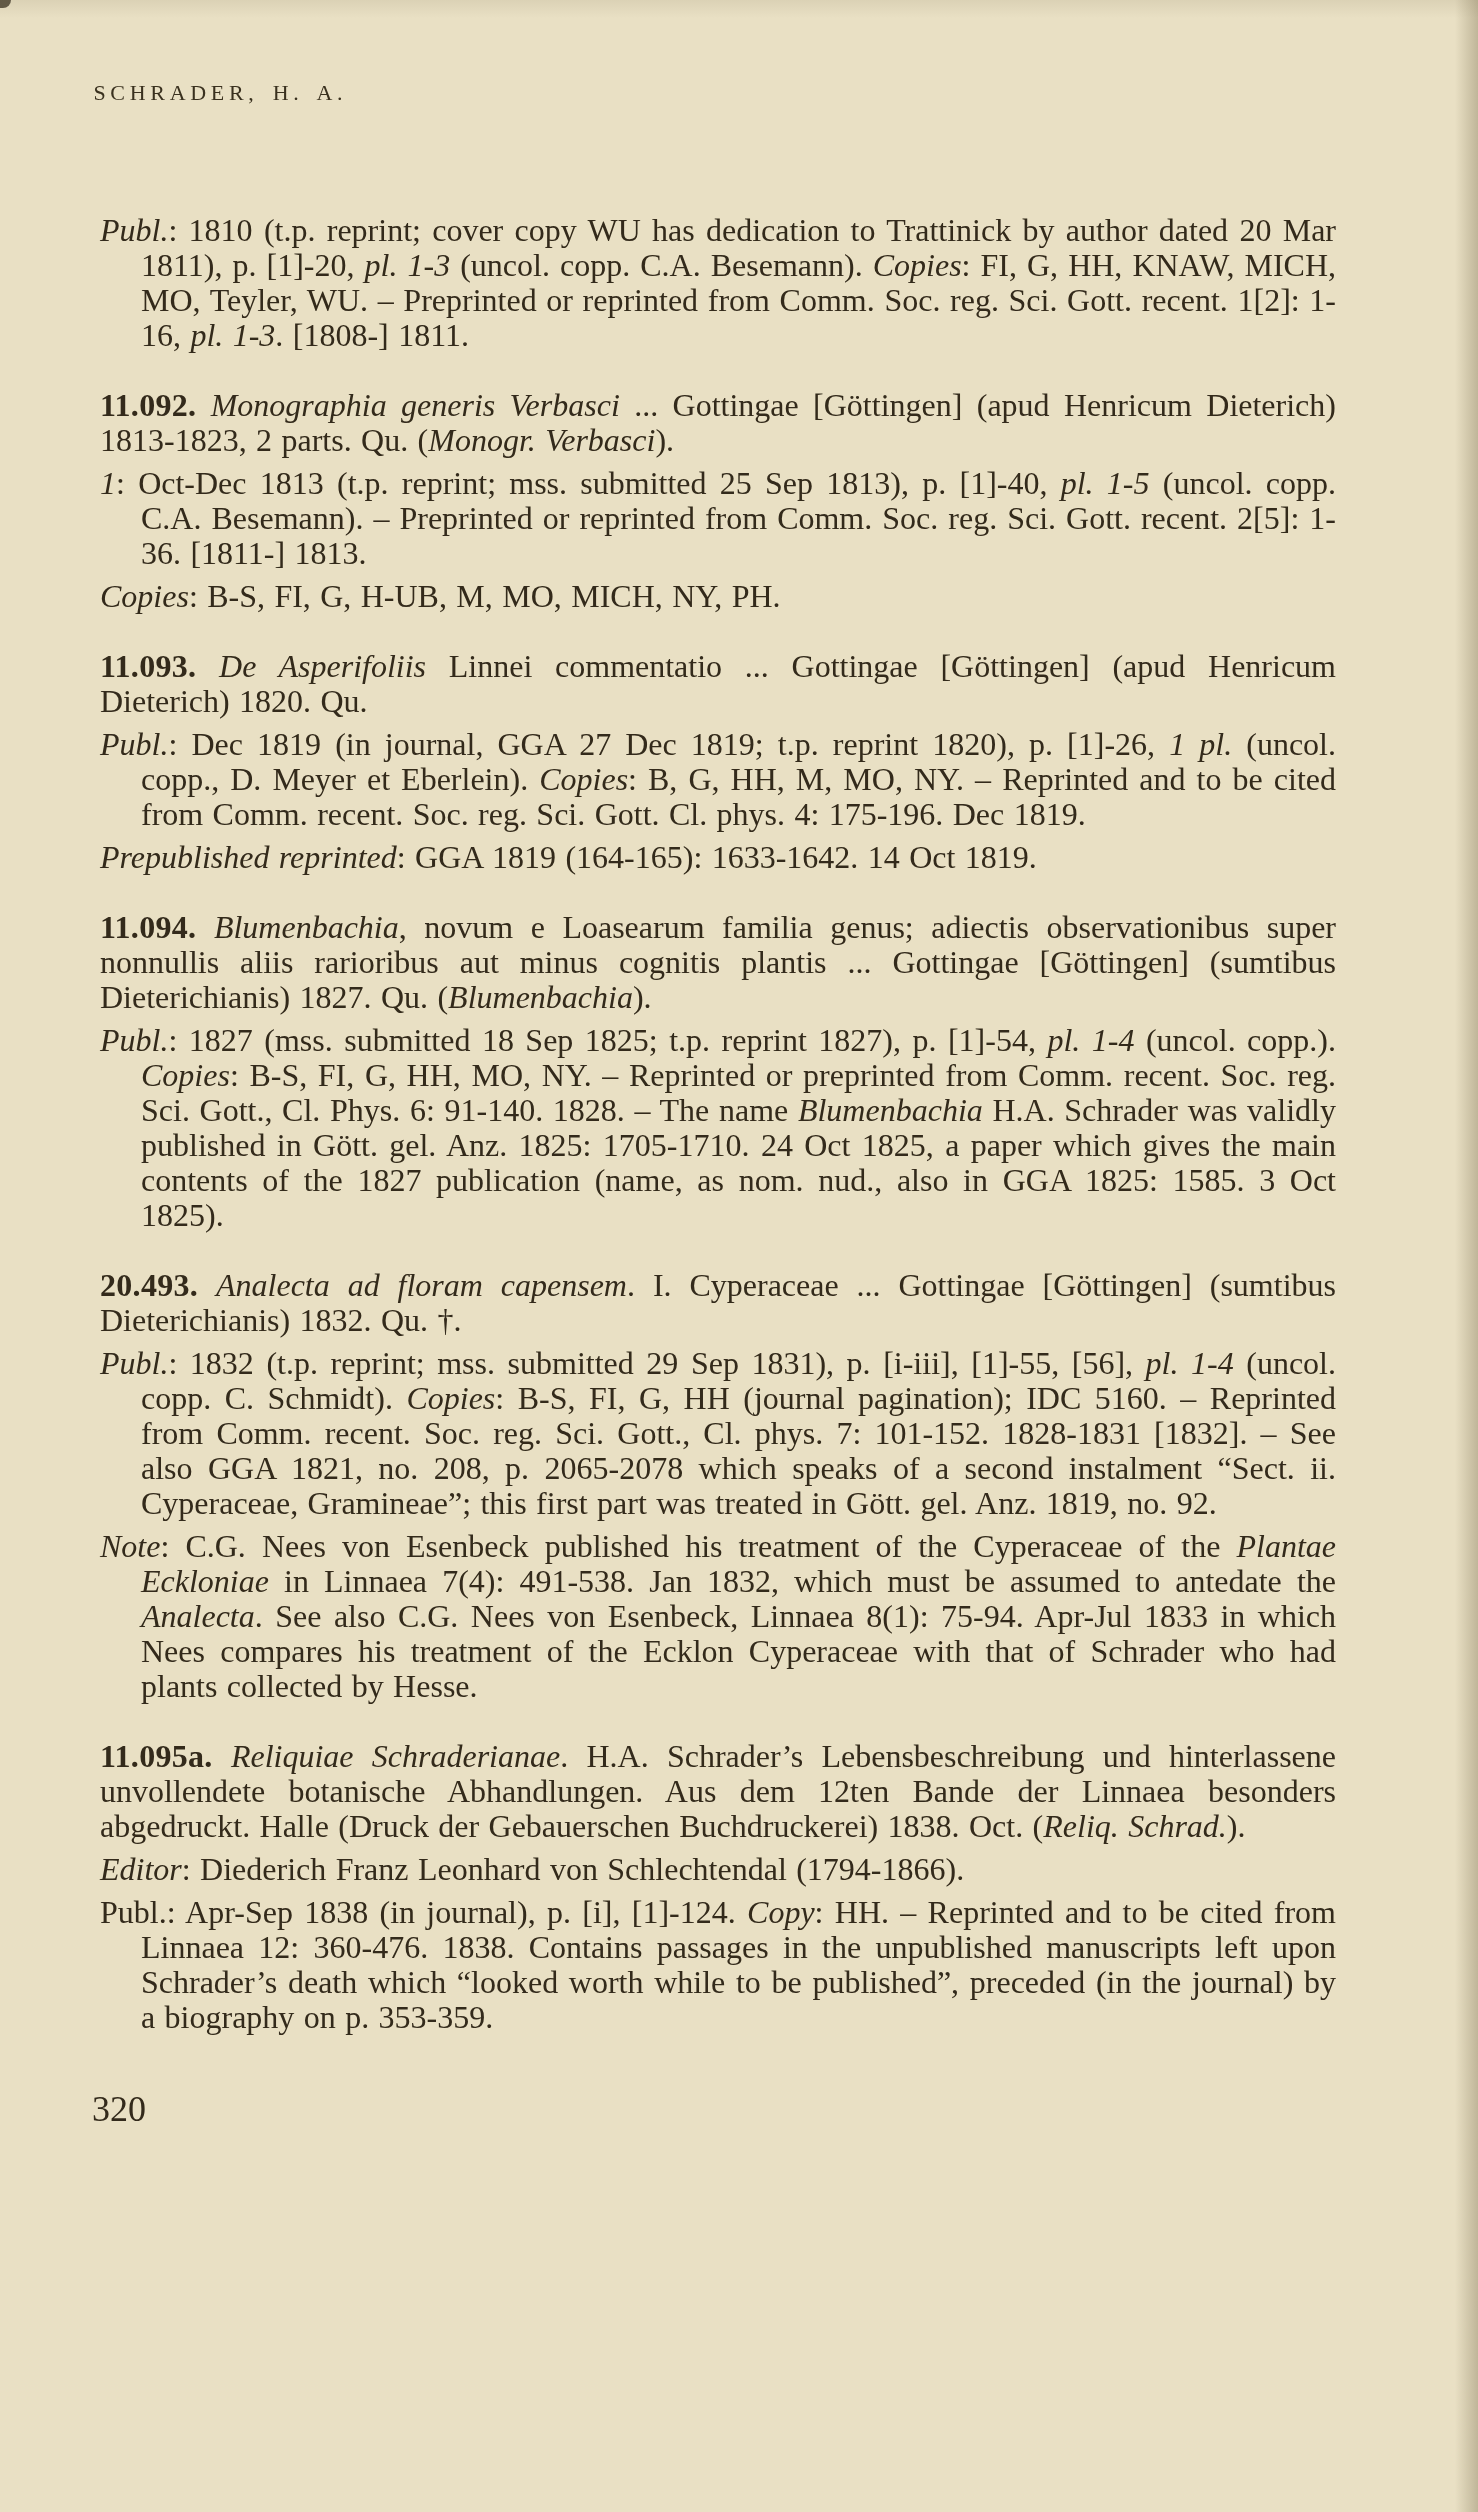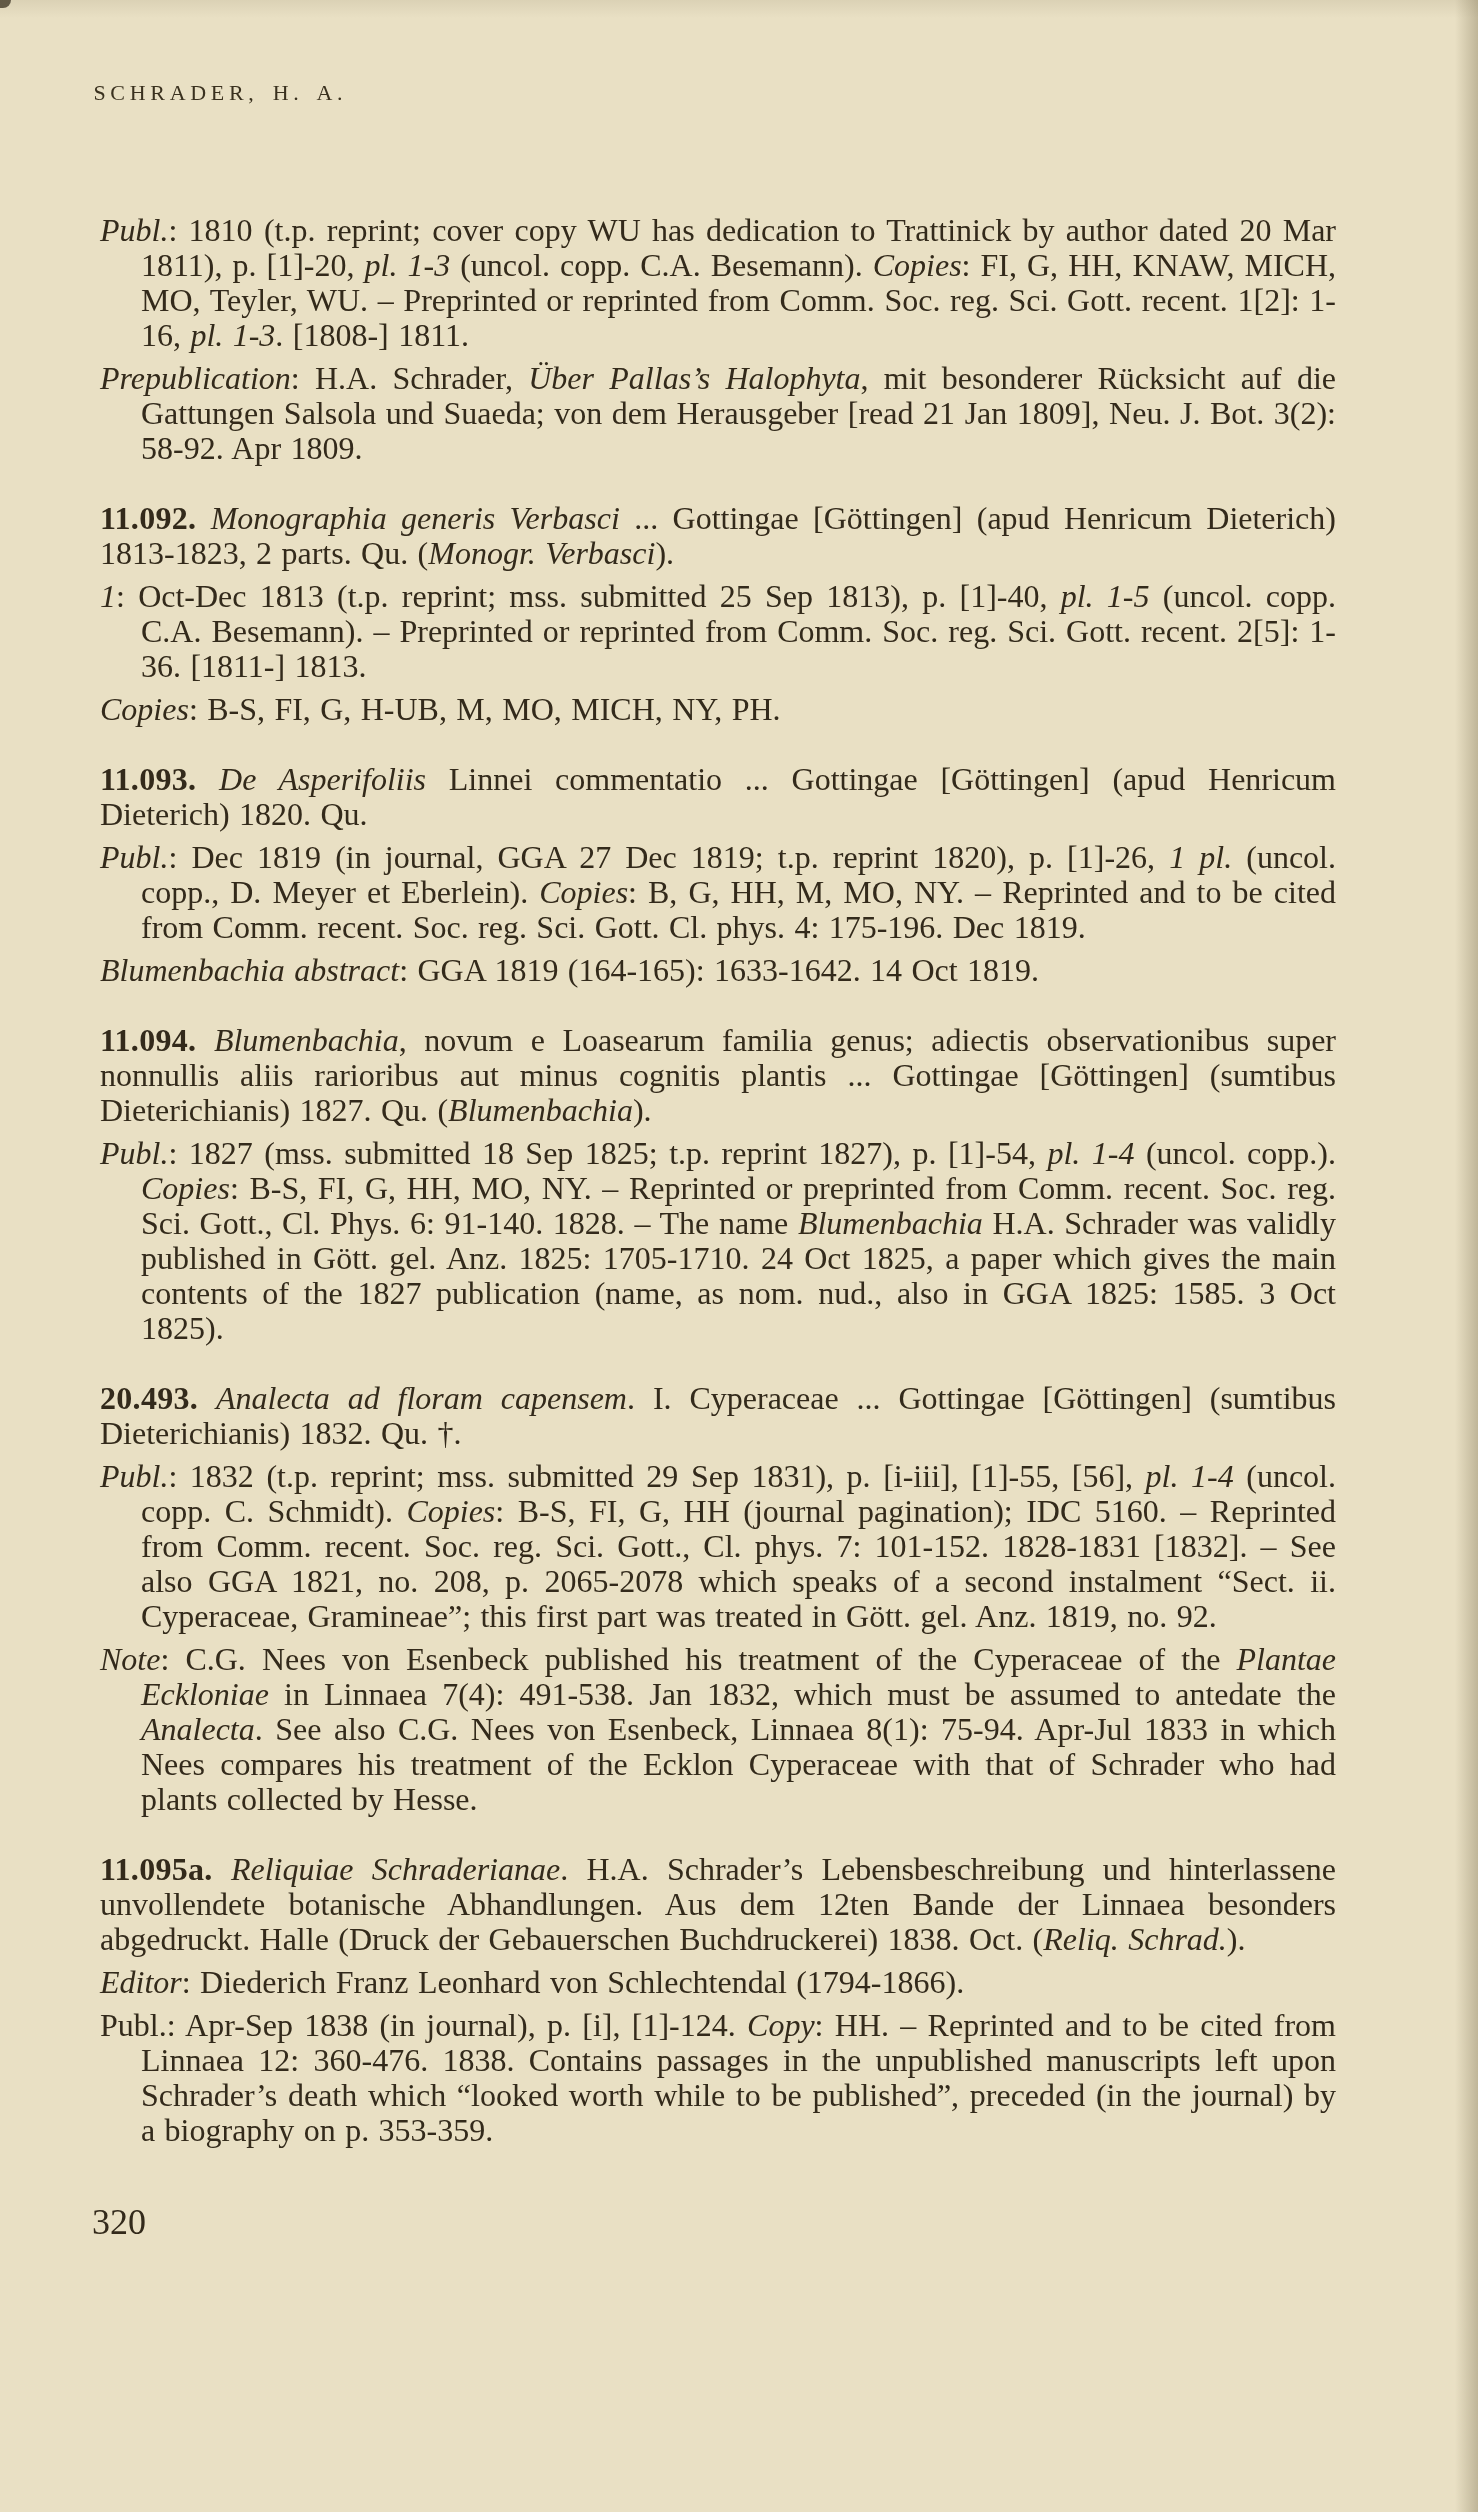--- a/index.html
+++ b/index.html
@@ -64,29 +64,28 @@
 </head>
 <body>
 
 <div class="corner-speck"></div>
 
 <div class="page">
 
   <div class="running-head">SCHRADER, H. A.</div>
 
   <p class="para hang"><span class="it">Publ.</span><span>: 1810 (t.p. reprint; cover copy WU has dedication to Trattinick by author dated 20 Mar 1811), p. [1]-20, </span><span class="it">pl. 1-3</span><span> (uncol. copp. C.A. Besemann). </span><span class="it">Copies</span><span>: FI, G, HH, KNAW, MICH, MO, Teyler, WU. – Preprinted or reprinted from Comm. Soc. reg. Sci. Gott. recent. 1[2]: 1-16, </span><span class="it">pl. 1-3</span><span>. [1808-] 1811.</span></p>
-  <p class="para hang"><span class="it">Prepublication</span><span>: H.A. Schrader, </span><span class="it">Über Pallas’s Halophyta</span><span>, mit besonderer Rücksicht auf die Gattungen Salsola und Suaeda; von dem Herausgeber [read 21 Jan 1809], Neu. J. Bot. 3(2): 58-92. Apr 1809.</span></p>
 
   <p class="para flush gap"><span class="bd">11.092.</span><span> </span><span class="it">Monographia generis Verbasci</span><span> ... Gottingae [Göttingen] (apud Henricum Dieterich) 1813-1823, 2 parts. Qu. (</span><span class="it">Monogr. Verbasci</span><span>).</span></p>
   <p class="para hang"><span class="it">1</span><span>: Oct-Dec 1813 (t.p. reprint; mss. submitted 25 Sep 1813), p. [1]-40, </span><span class="it">pl. 1-5</span><span> (uncol. copp. C.A. Besemann). – Preprinted or reprinted from Comm. Soc. reg. Sci. Gott. recent. 2[5]: 1-36. [1811-] 1813.</span></p>
   <p class="para hang"><span class="it">Copies</span><span>: B-S, FI, G, H-UB, M, MO, MICH, NY, PH.</span></p>
 
   <p class="para flush gap"><span class="bd">11.093.</span><span> </span><span class="it">De Asperifoliis</span><span> Linnei commentatio ... Gottingae [Göttingen] (apud Henricum Dieterich) 1820. Qu.</span></p>
   <p class="para hang"><span class="it">Publ.</span><span>: Dec 1819 (in journal, GGA 27 Dec 1819; t.p. reprint 1820), p. [1]-26, </span><span class="it">1 pl.</span><span> (uncol. copp., D. Meyer et Eberlein). </span><span class="it">Copies</span><span>: B, G, HH, M, MO, NY. – Reprinted and to be cited from Comm. recent. Soc. reg. Sci. Gott. Cl. phys. 4: 175-196. Dec 1819.</span></p>
-  <p class="para hang"><span class="it">Blumenbachia abstract</span><span>: GGA 1819 (164-165): 1633-1642. 14 Oct 1819.</span></p>
+  <p class="para hang"><span class="it">Prepublished reprinted</span><span>: GGA 1819 (164-165): 1633-1642. 14 Oct 1819.</span></p>
 
   <p class="para flush gap"><span class="bd">11.094.</span><span> </span><span class="it">Blumenbachia</span><span>, novum e Loasearum familia genus; adiectis observationibus super nonnullis aliis rarioribus aut minus cognitis plantis ... Gottingae [Göttingen] (sumtibus Dieterichianis) 1827. Qu. (</span><span class="it">Blumenbachia</span><span>).</span></p>
   <p class="para hang"><span class="it">Publ.</span><span>: 1827 (mss. submitted 18 Sep 1825; t.p. reprint 1827), p. [1]-54, </span><span class="it">pl. 1-4</span><span> (uncol. copp.). </span><span class="it">Copies</span><span>: B-S, FI, G, HH, MO, NY. – Reprinted or preprinted from Comm. recent. Soc. reg. Sci. Gott., Cl. Phys. 6: 91-140. 1828. – The name </span><span class="it">Blumenbachia</span><span> H.A. Schrader was validly published in Gött. gel. Anz. 1825: 1705-1710. 24 Oct 1825, a paper which gives the main contents of the 1827 publication (name, as nom. nud., also in GGA 1825: 1585. 3 Oct 1825).</span></p>
 
   <p class="para flush gap"><span class="bd">20.493.</span><span> </span><span class="it">Analecta ad floram capensem</span><span>. I. Cyperaceae ... Gottingae [Göttingen] (sumtibus Dieterichianis) 1832. Qu. †.</span></p>
   <p class="para hang"><span class="it">Publ.</span><span>: 1832 (t.p. reprint; mss. submitted 29 Sep 1831), p. [i-iii], [1]-55, [56], </span><span class="it">pl. 1-4</span><span> (uncol. copp. C. Schmidt). </span><span class="it">Copies</span><span>: B-S, FI, G, HH (journal pagination); IDC 5160. – Reprinted from Comm. recent. Soc. reg. Sci. Gott., Cl. phys. 7: 101-152. 1828-1831 [1832]. – See also GGA 1821, no. 208, p. 2065-2078 which speaks of a second instalment “Sect. ii. Cyperaceae, Gramineae”; this first part was treated in Gött. gel. Anz. 1819, no. 92.</span></p>
   <p class="para hang"><span class="it">Note</span><span>: C.G. Nees von Esenbeck published his treatment of the Cyperaceae of the </span><span class="it">Plantae Eckloniae</span><span> in Linnaea 7(4): 491-538. Jan 1832, which must be assumed to antedate the </span><span class="it">Analecta</span><span>. See also C.G. Nees von Esenbeck, Linnaea 8(1): 75-94. Apr-Jul 1833 in which Nees compares his treatment of the Ecklon Cyperaceae with that of Schrader who had plants collected by Hesse.</span></p>
 
   <p class="para flush gap"><span class="bd">11.095a.</span><span> </span><span class="it">Reliquiae Schraderianae</span><span>. H.A. Schrader’s Lebensbeschreibung und hinterlassene unvollendete botanische Abhandlungen. Aus dem 12ten Bande der Linnaea besonders abgedruckt. Halle (Druck der Gebauerschen Buchdruckerei) 1838. Oct. (</span><span class="it">Reliq. Schrad.</span><span>).</span></p>
   <p class="para hang"><span class="it">Editor</span><span>: Diederich Franz Leonhard von Schlechtendal (1794-1866).</span></p>

